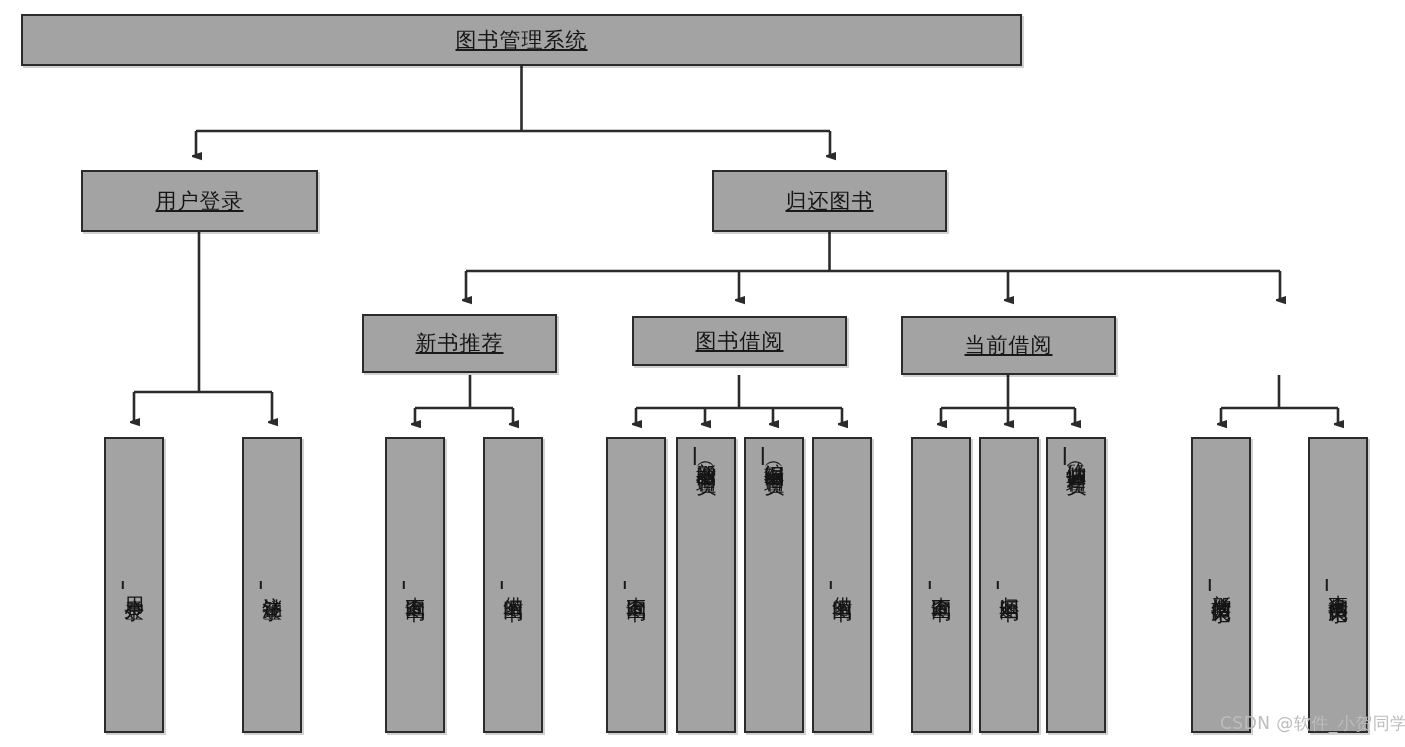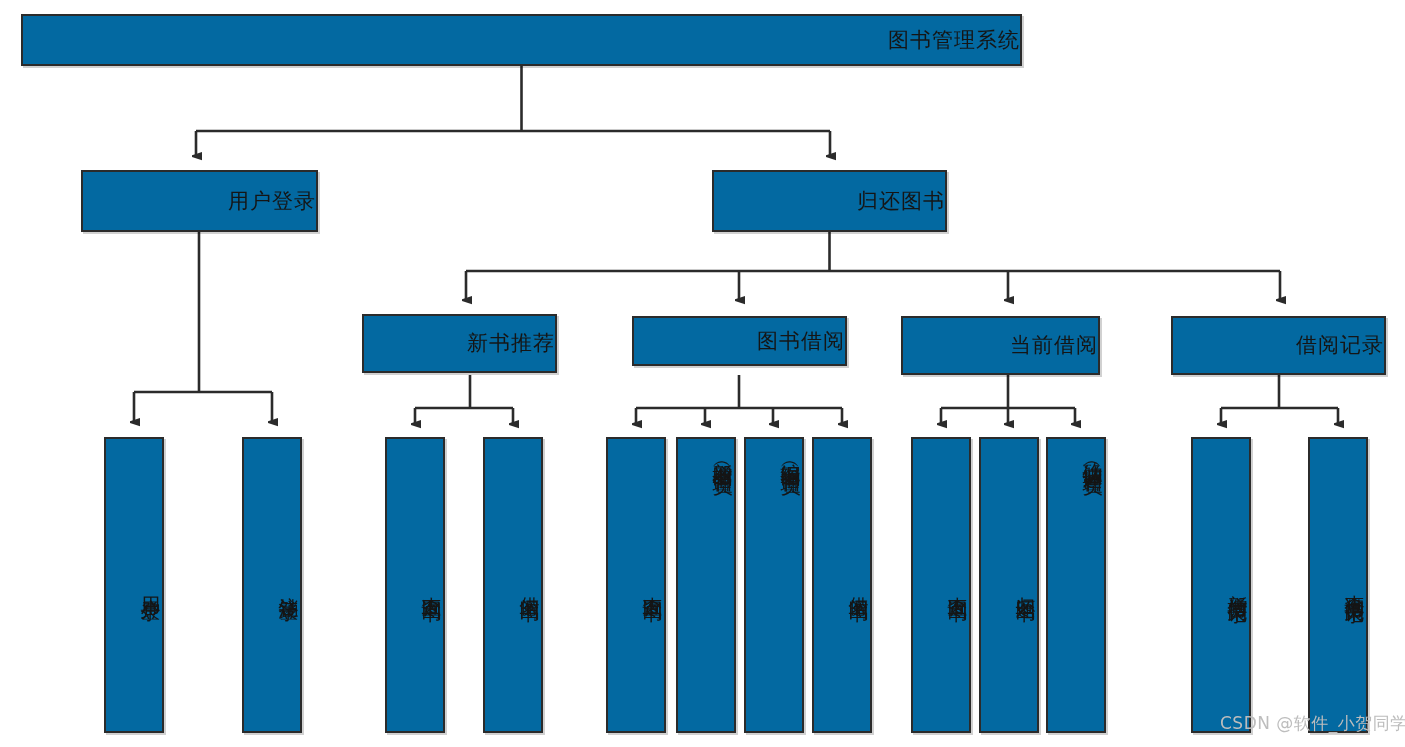--- a/index.html
+++ b/index.html
@@ -23,27 +23,28 @@
     position: absolute;
     left: 0;
     top: 0;
     width: 1405px;
     height: 747px;
     pointer-events: none;
   }
   .node {
     position: absolute;
     box-sizing: border-box;
-    background: #0369a1;
+    background: #a3a3a3;
     border: 2.5px solid #2b2b2b;
     box-shadow: 2px 2px 0 rgba(0,0,0,0.18);
     display: flex;
     align-items: center;
-    justify-content: flex-end;
+    justify-content: center;
     z-index: 2;
+    text-decoration: underline;
   }
   .node-label {
     display: block;
     font-size: 21px;
     line-height: 1.25;
     letter-spacing: 1px;
     color: #151515;
     text-align: center;
     white-space: nowrap;
   }
@@ -149,27 +150,24 @@
   </div>
 
   <div class="node horiz" style="left:362px; top:314px; width:195px; height:59px;">
     <span class="node-label">新书推荐</span>
   </div>
 
   <div class="node horiz" style="left:632px; top:316px; width:215px; height:50px;">
     <span class="node-label">图书借阅</span>
   </div>
 
-  <div class="node horiz" style="left:901px; top:316px; width:199px; height:59px;">
+  <div class="node horiz" style="left:901px; top:316px; width:215px; height:59px;">
     <span class="node-label">当前借阅</span>
   </div>
 
-  <div class="node horiz" style="left:1171px; top:316px; width:215px; height:59px;">
-    <span class="node-label">借阅记录</span>
-  </div>
 
   <div class="node vert short" style="left:104px; top:437px; width:60px; height:296px;">
     <span class="node-label">用户登录</span>
   </div>
 
   <div class="node vert short" style="left:242px; top:437px; width:60px; height:296px;">
     <span class="node-label">注销登录</span>
   </div>
 
   <div class="node vert short" style="left:385px; top:437px; width:60px; height:296px;">

